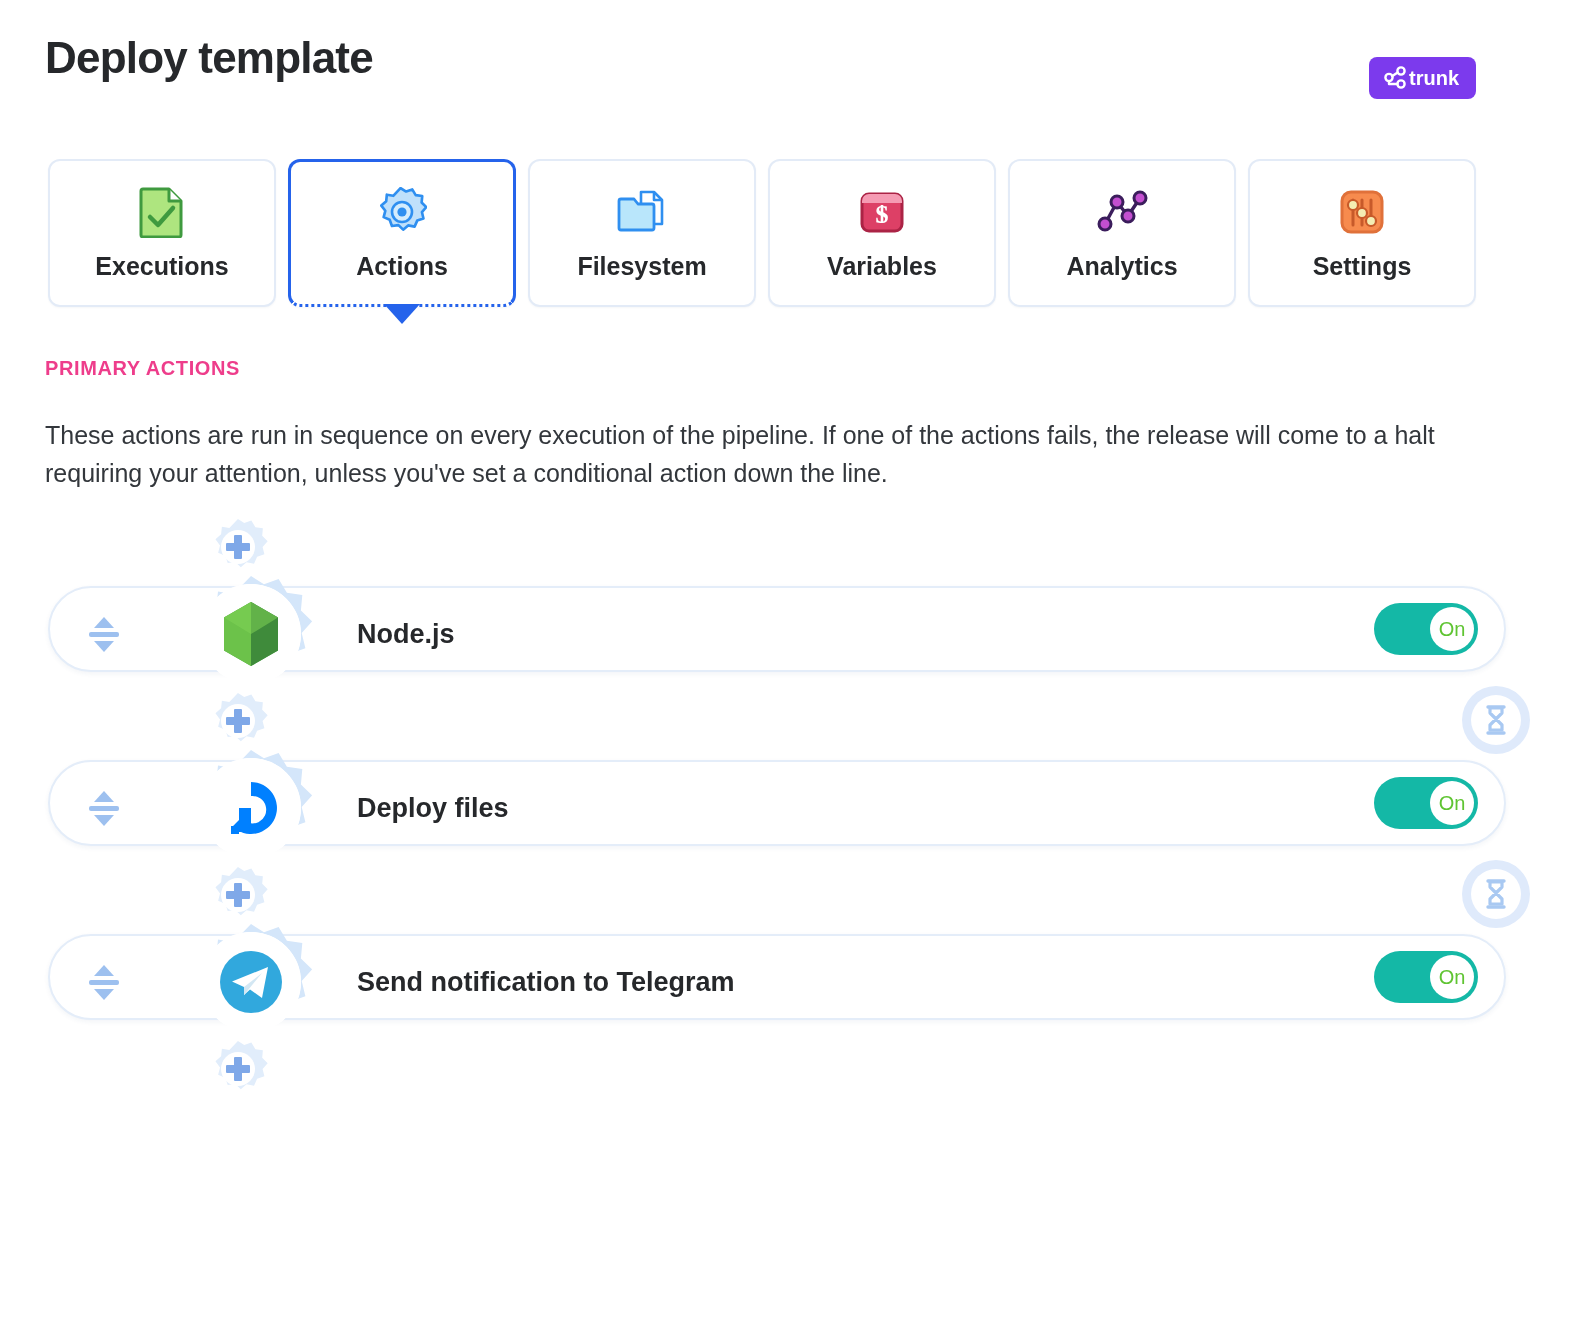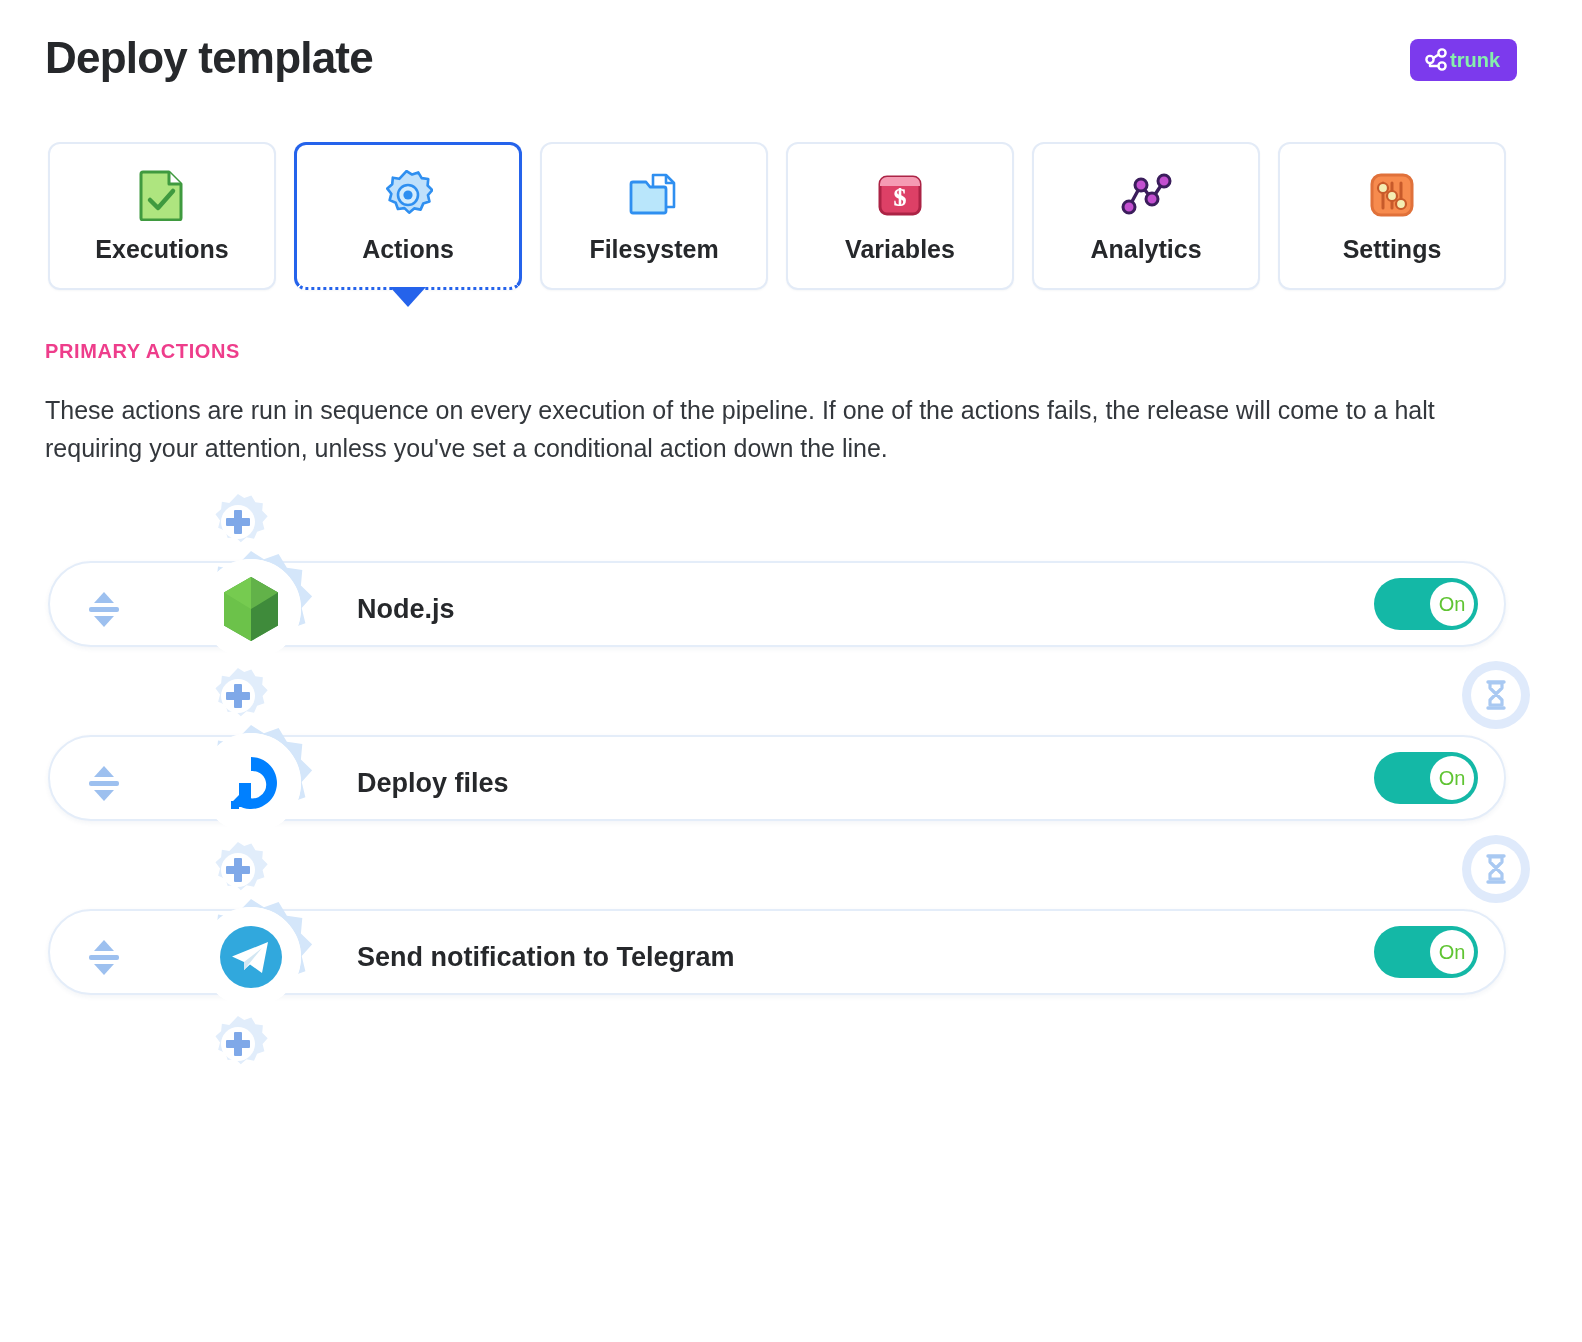--- a/index.html
+++ b/index.html
@@ -10,49 +10,49 @@
     background: #ffffff;
     font-family: "Liberation Sans", sans-serif;
     color: #2b2b2b;
     overflow: hidden;
     position: relative;
   }
 
   
   .header {
     display: flex;
-    align-items: center;
+    align-items: flex-start;
     justify-content: space-between;
-    padding: 34px 65px 0 45px;
+    padding: 34px 106px 0 45px;
   }
   .page-title {
     font-size: 44px;
     font-weight: bold;
     letter-spacing: -0.8px;
     color: #26282b;
     line-height: 1.1;
   }
   .branch-badge {
     display: inline-flex;
     align-items: center;
     gap: 0;
     background: #7c3aed;
-    color: #86efac;
+    color: #ffffff;
     border-radius: 8px;
     padding: 9px 17px 9px 14px;
     font-size: 20px;
     font-weight: bold;
-    margin-top: 4px;
+    margin-top: 23px;
   }
   .branch-badge svg { display: block; }
 
   
   .tabs {
     display: flex;
-    gap: 18px;
+    gap: 12px;
     padding: 60px 45px 0 48px;
   }
   .tab {
     width: 228px;
     height: 148px;
     background: #ffffff;
     border: 2px solid #e3ebf7;
     border-radius: 12px;
     display: flex;
     flex-direction: column;
@@ -85,21 +85,21 @@
 
   
   .section-title {
     margin: 50px 0 0 45px;
     font-size: 20px;
     font-weight: bold;
     letter-spacing: 0.6px;
     color: #ee3d8b;
   }
   .section-desc {
-    margin: 28px 0 0 45px;
+    margin: 36px 0 0 45px;
     width: 1420px;
     font-size: 25px;
     line-height: 1.52;
     color: #33373c;
   }
 
   
   .pipeline {
     position: relative;
     margin-top: 24px;

